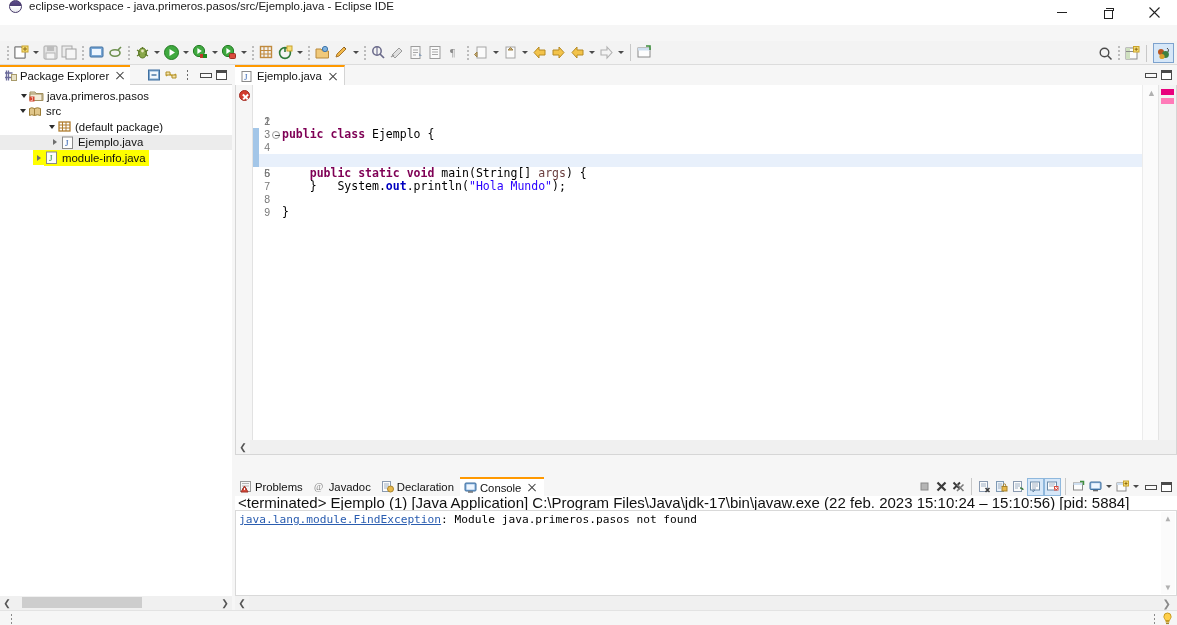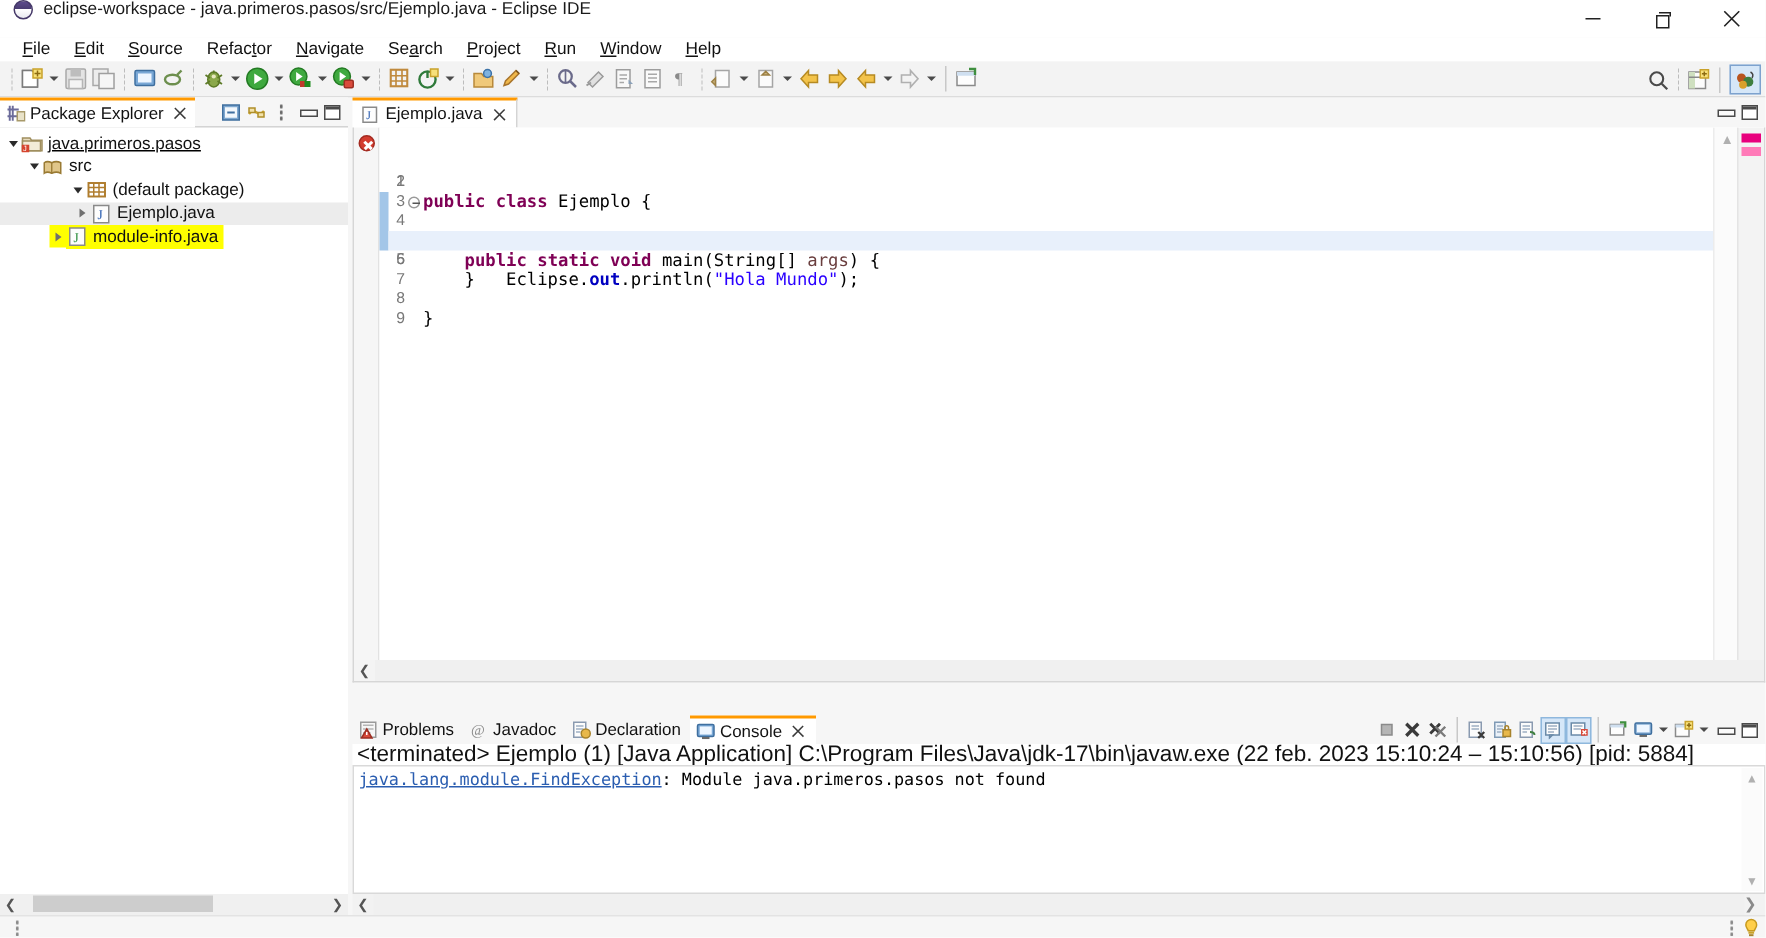--- a/index.html
+++ b/index.html
@@ -285,32 +285,20 @@
           <span class="max-glyph"></span>
         </div>
       <div class="winbtn close">
         <svg width="11" height="11" viewBox="0 0 11 11">
             <path d="M0.5 0.5 L10.5 10.5 M10.5 0.5 L0.5 10.5" stroke="currentColor" stroke-width="1.1" fill="none"></path>
           </svg>
       </div>
     </div>
   </div>
 
-  <div class="menubar">
-    <div class="menu-item"><u>F</u>ile</div>
-    <div class="menu-item"><u>E</u>dit</div>
-    <div class="menu-item"><u>S</u>ource</div>
-    <div class="menu-item">Refac<u>t</u>or</div>
-    <div class="menu-item"><u>N</u>avigate</div>
-    <div class="menu-item">Se<u>a</u>rch</div>
-    <div class="menu-item"><u>P</u>roject</div>
-    <div class="menu-item"><u>R</u>un</div>
-    <div class="menu-item"><u>W</u>indow</div>
-    <div class="menu-item"><u>H</u>elp</div>
-  </div>
 
   <div class="toolbar">
     <div class="tb-sep"></div>
     <span class="tb-ico">
       <svg width="17" height="17" viewBox="0 0 17 17">
           <rect x="2" y="3" width="10" height="11" fill="#fdfdfd" stroke="#7b7b7b"></rect>
           <path d="M2 3 h6 l4 3 v8 h-10z" fill="#ffffff" stroke="#7b7b7b"></path>
           <rect x="9" y="2" width="6" height="6" fill="#f7e07a" stroke="#c9a22b"></rect>
           <path d="M12 3 v4 M10 5 h4" stroke="#8d6b12" stroke-width="1"></path>
         </svg>
@@ -548,21 +536,21 @@
               <span class="vmin"></span>
             </span>
           <span class="vtool">
               <span class="vmax"></span>
             </span>
         </div>
       </div>
 
       <div class="tree">
 
-        <div class="trow" style="padding-left:3px;text-decoration:underline;">
+        <div class="trow" style="padding-left:18px;">
           <span class="twist open"></span>
           <span class="ticon">
             <svg width="15" height="15" viewBox="0 0 15 15">
                 <path d="M1 4 h5 l1 1.5 h7 V12.5 H1z" fill="#e8dcc0" stroke="#a08f5f"></path>
                 <path d="M1 6 h12 v6.5 H1z" fill="#f3ecd8" stroke="#a08f5f"></path>
                 <rect x="0.5" y="8.5" width="5" height="5" fill="#d6452f"></rect>
                 <text x="1.4" y="12.6" font-size="5" fill="#fff" font-family="sans-serif">J</text>
               </svg>
           </span>
           <span class="tlabel">java.primeros.pasos</span>
@@ -674,21 +662,21 @@
 
             <div class="eline">
               <span class="lnum">4</span>
               <span class="fold"></span>
               <span class="code"><span class="pl">    </span><span class="kw">public </span><span class="kw">static </span><span class="kw">void </span><span class="pl">main(String[] </span><span class="par">args</span><span class="pl">) {</span></span>
             </div>
 
             <div class="eline">
               <span class="hl-line"></span>
               <span class="lnum">5</span>
-              <span class="code"><span class="pl">        Eclipse.</span><span class="fld">out</span><span class="pl">.println(</span><span class="str">"Hola Mundo"</span><span class="pl">);</span></span>
+              <span class="code"><span class="pl">        System.</span><span class="fld">out</span><span class="pl">.println(</span><span class="str">"Hola Mundo"</span><span class="pl">);</span></span>
             </div>
 
             <div class="eline">
               <span class="lnum">6</span>
               <span class="code"><span class="pl">    }</span></span>
             </div>
 
             <div class="eline">
               <span class="lnum">7</span>
             </div>

